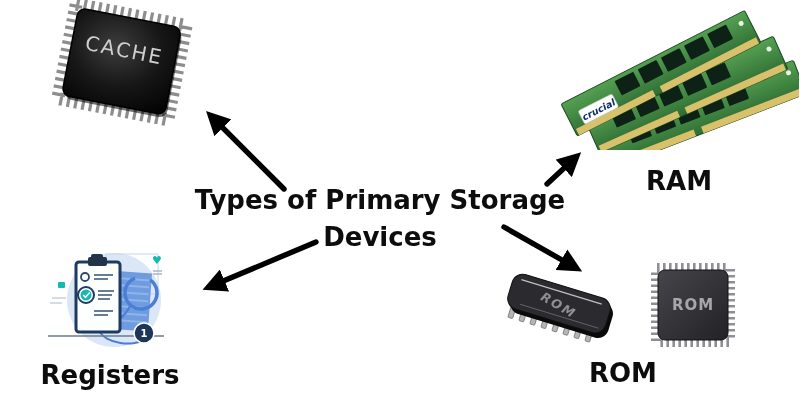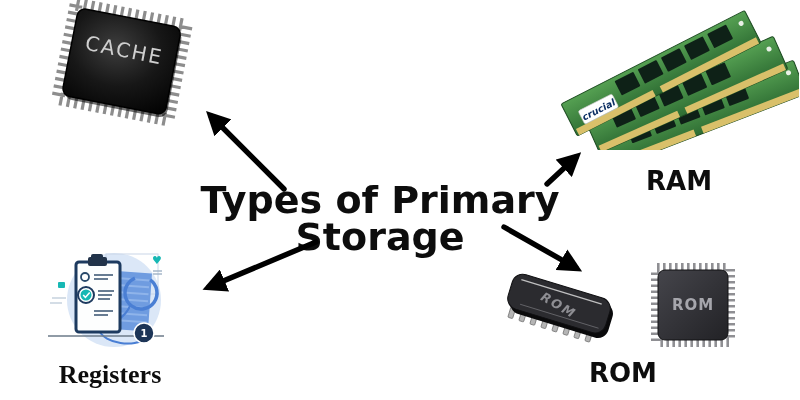--- a/index.html
+++ b/index.html
@@ -10,28 +10,28 @@
   .node{position:absolute;margin:0;}
   .node svg{display:block;margin:0 auto;}
   .node-label{
     font-weight:700;font-size:26px;text-align:center;color:#0d0d0d;
     letter-spacing:0px;line-height:30px;
   }
   .node-cache{left:20px;top:0;width:205px;}
   .node-ram{left:558px;top:0;width:242px;}
   .node-ram .node-label{margin-top:16px;}
   .node-registers{left:30px;top:246px;width:160px;}
-  .node-registers .node-label{margin-top:2px;font-family:Liberation Serif, serif;}
+  .node-registers .node-label{margin-top:2px;}
   .node-rom{left:492px;top:250px;width:262px;height:142px;}
   .rom-dip{position:absolute;left:2px;top:8px;}
   .rom-qfp{position:absolute;left:150px;top:0;}
   .node-rom .node-label{position:absolute;left:0;right:0;top:108px;}
   .diagram-title{
     position:absolute;left:178px;top:182px;width:404px;text-align:center;
-    font-size:38px;line-height:37px;font-weight:700;color:#0d0d0d;
+    font-size:26px;line-height:37px;font-weight:700;color:#0d0d0d;
   }
   .arrows{position:absolute;left:0;top:0;pointer-events:none;z-index:6;}
 </style>
 </head>
 <body>
 
 <div class="canvas">
 
   <svg class="arrows" width="800" height="400" viewBox="0 0 800 400">
     <defs>
@@ -40,20 +40,21 @@
       </marker>
     </defs>
     <line x1="284" y1="189" x2="211" y2="116" stroke="#000" stroke-width="5.4" stroke-linecap="round" marker-end="url(#ah)"></line>
     <line x1="547" y1="184" x2="576" y2="157" stroke="#000" stroke-width="5.4" stroke-linecap="round" marker-end="url(#ah)"></line>
     <line x1="316" y1="242" x2="209" y2="287" stroke="#000" stroke-width="5.4" stroke-linecap="round" marker-end="url(#ah)"></line>
     <line x1="504" y1="227" x2="576" y2="268" stroke="#000" stroke-width="5.4" stroke-linecap="round" marker-end="url(#ah)"></line>
   </svg>
 
   <div class="diagram-title">
     <div>Types of Primary Storage</div>
+    <div>Devices</div>
   </div>
 
   <figure class="node node-cache">
     <svg width="165" height="136" viewBox="0 0 165 136">
       <defs>
         <radialGradient id="gCache" cx="42%" cy="35%" r="80%">
           <stop offset="0%" stop-color="#3d3d3d"></stop>
           <stop offset="55%" stop-color="#171717"></stop>
           <stop offset="100%" stop-color="#040404"></stop>
         </radialGradient>

